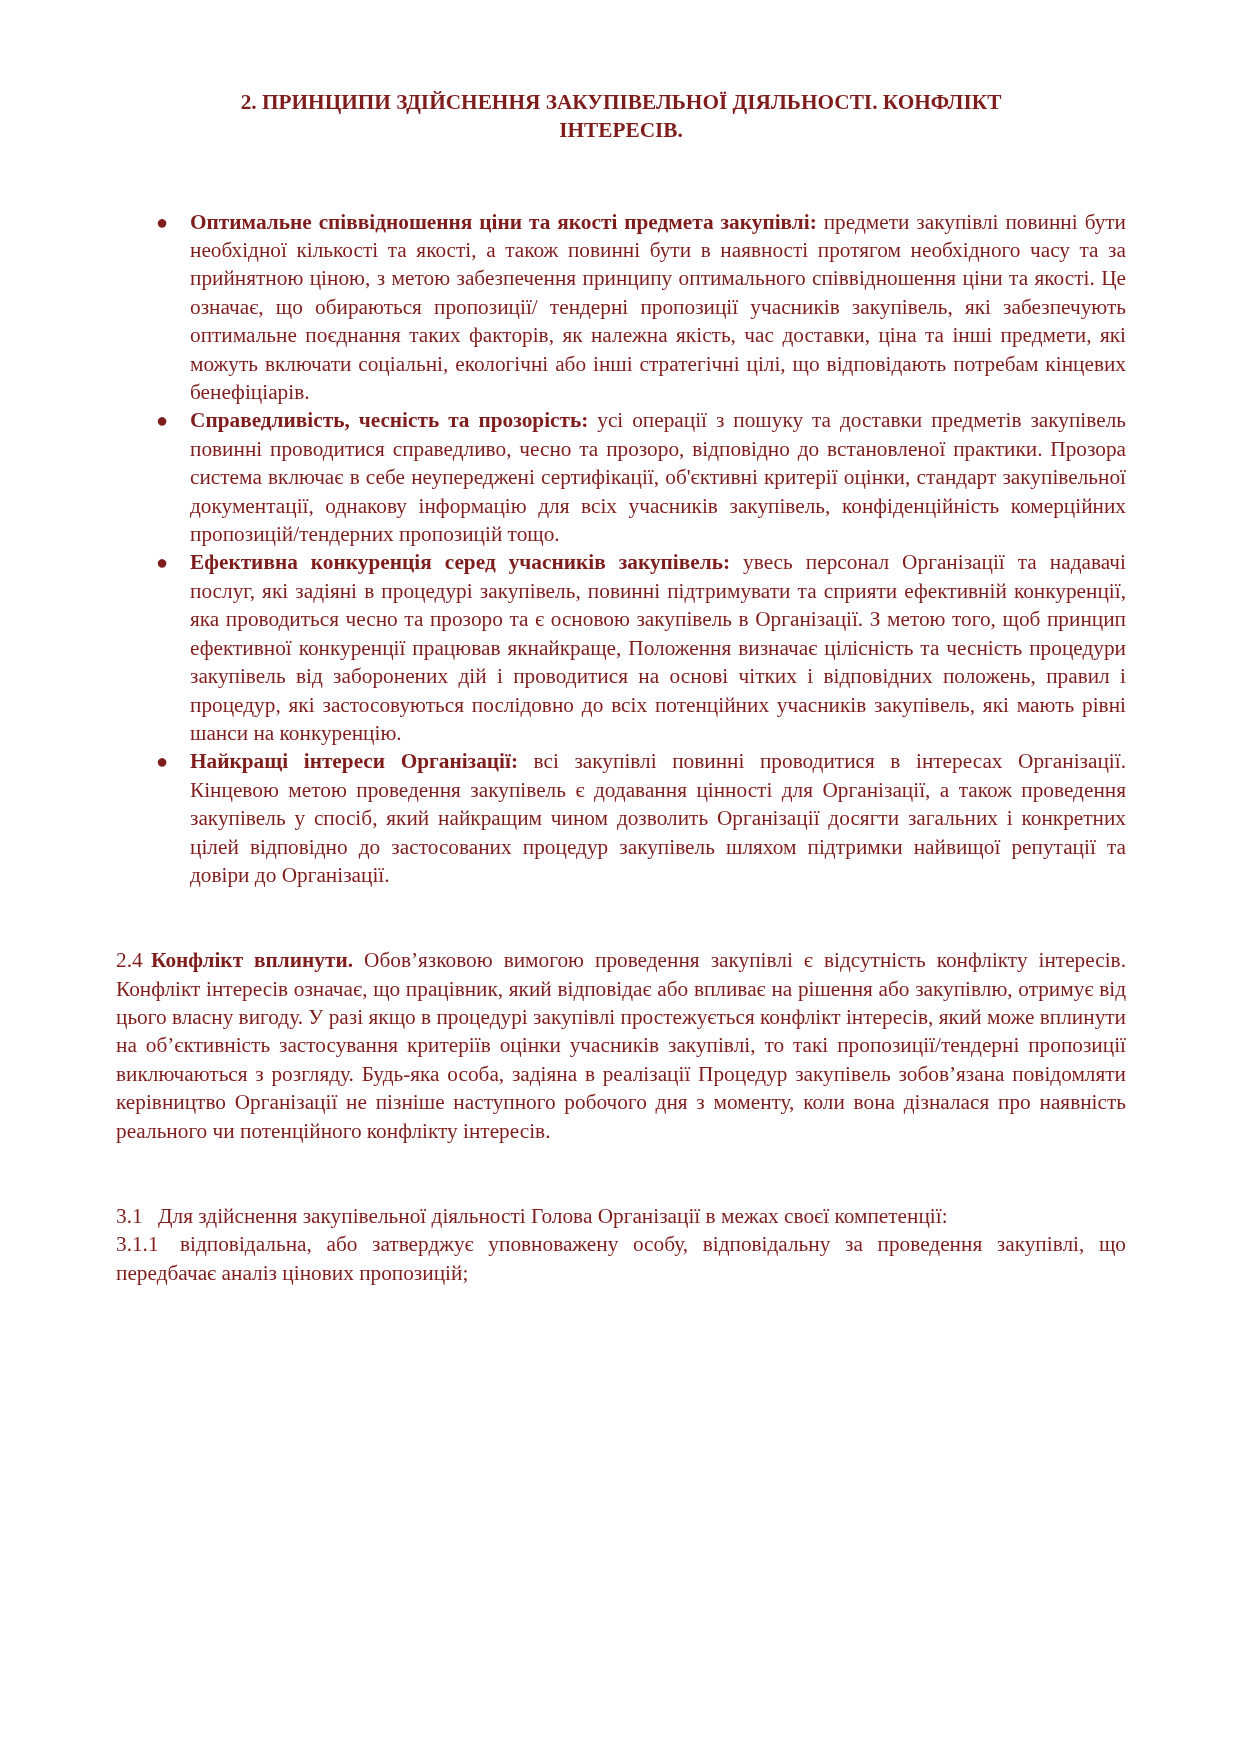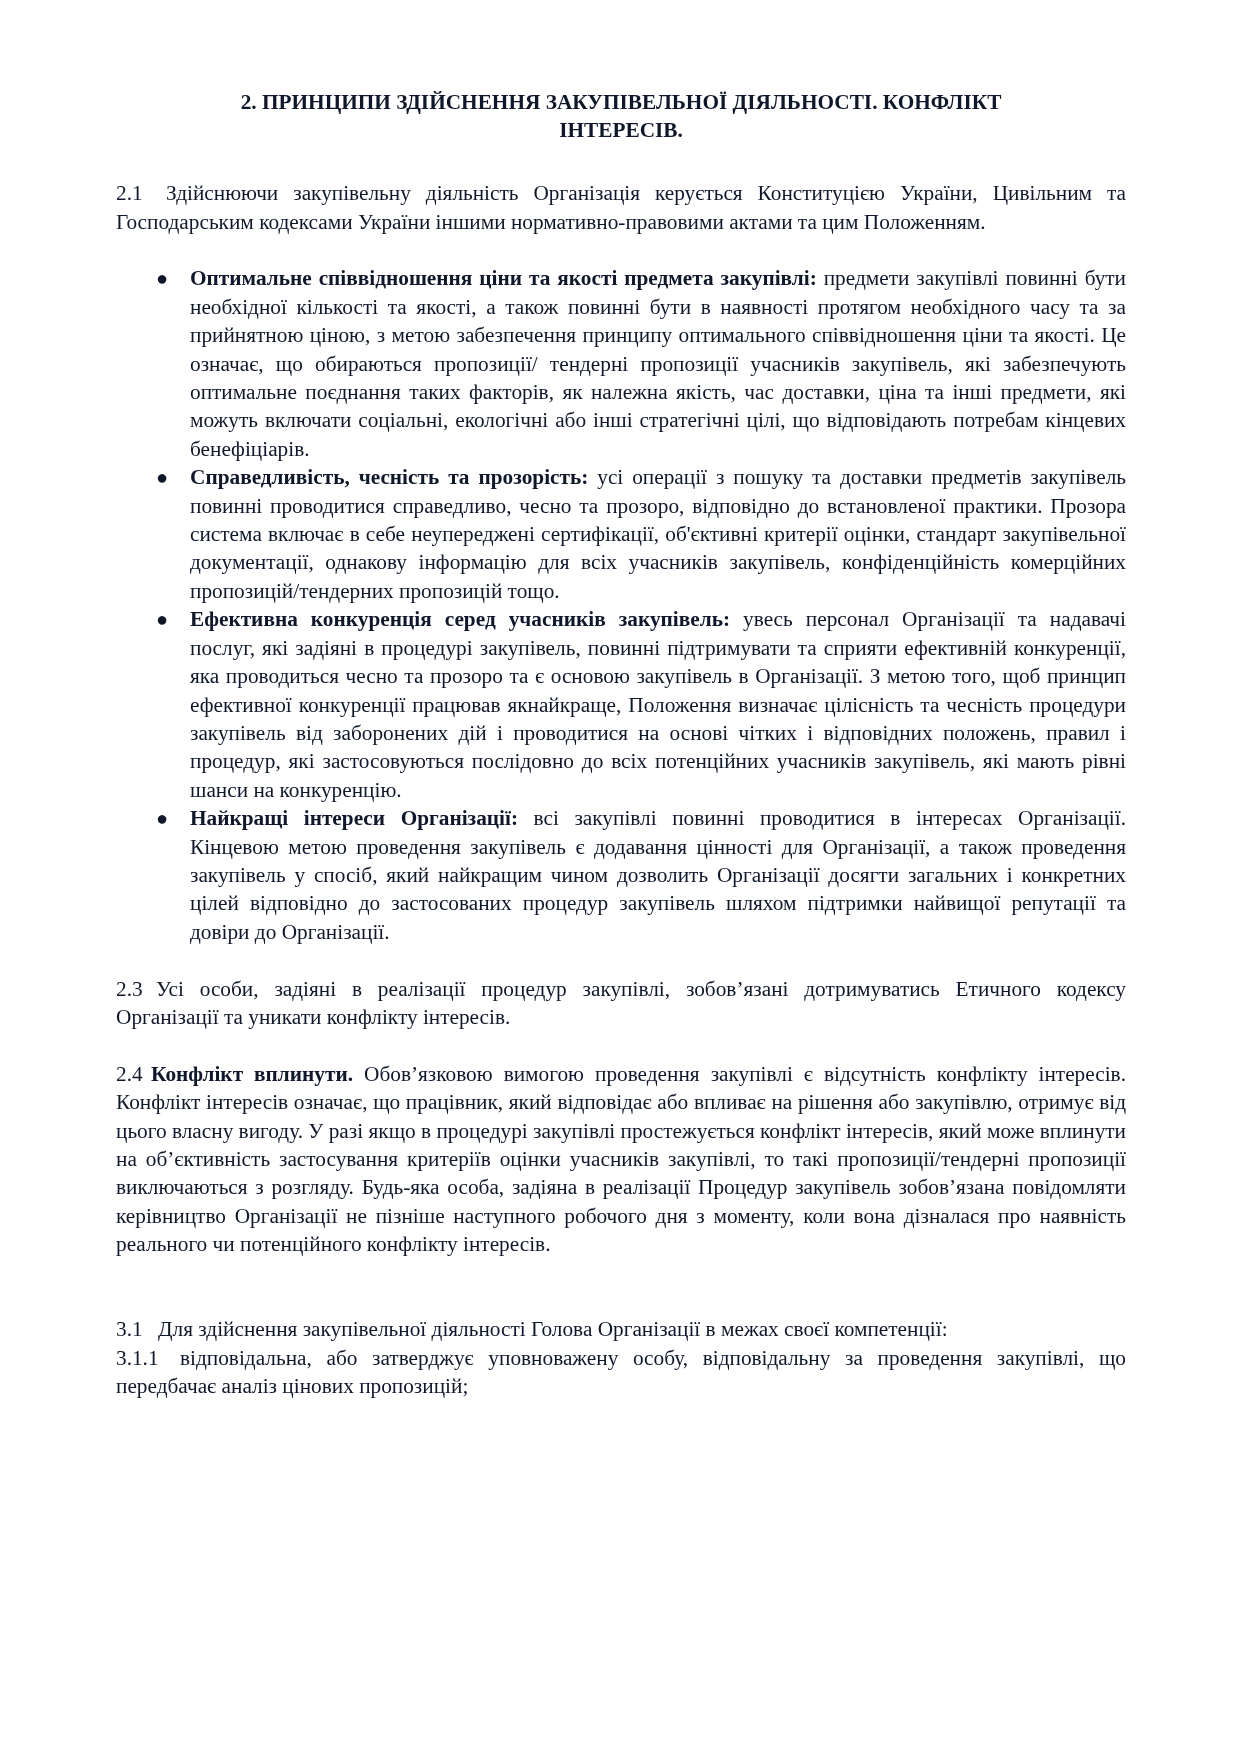--- a/index.html
+++ b/index.html
@@ -1,20 +1,20 @@
 <!DOCTYPE html>
 <html><head>
 <meta charset="utf-8">
 <style>
   html, body { margin: 0; padding: 0; background: #ffffff; }
   body { width: 1241px; height: 1755px; position: relative; overflow: hidden; }
   .page {
     position: absolute; left: 116px; top: 88px; width: 1010px;
     font-family: "Liberation Serif", "DejaVu Serif", serif;
-    font-size: 21.3px; line-height: 28.4px; color: #0f172a;
+    font-size: 21.3px; line-height: 28.4px; color: #7f1d1d;
   }
   .heading {
     font-weight: bold; text-align: center; margin: 0;
     font-size: 21.3px; line-height: 28.4px;
   }
   .para { margin: 0; text-align: justify; }
   .gap { height: 28.4px; }
   .num { display: inline-block; }
   .num-w1 { width: 50px; }
   ul.principles { list-style: none; margin: 0; padding: 0; }
@@ -30,23 +30,20 @@
 <div class="page">
 
   <p class="heading">
     <span>2. ПРИНЦИПИ ЗДІЙСНЕННЯ ЗАКУПІВЕЛЬНОЇ ДІЯЛЬНОСТІ. КОНФЛІКТ</span><br>
     <span>ІНТЕРЕСІВ.</span>
   </p>
 
   <div class="gap"></div>
   <div style="height:6px"></div>
 
-  <p class="para">
-    <span class="num num-w1">2.1</span><span>Здійснюючи закупівельну діяльність Організація керується Конституцією України, Цивільним та Господарським кодексами України іншими нормативно-правовими актами та цим Положенням.</span>
-  </p>
 
 
   <div class="gap"></div>
 
   <ul class="principles">
     <li>
       <span class="bullet">●</span>
       <b>Оптимальне співвідношення ціни та якості предмета закупівлі:</b>
       <span>предмети закупівлі повинні бути необхідної кількості та якості, а також повинні бути в наявності протягом необхідного часу та за прийнятною ціною, з метою забезпечення принципу оптимального співвідношення ціни та якості. Це означає, що обираються пропозиції/ тендерні пропозиції учасників закупівель, які забезпечують оптимальне поєднання таких факторів, як належна якість, час доставки, ціна та інші предмети, які можуть включати соціальні, екологічні або інші стратегічні цілі, що відповідають потребам кінцевих бенефіціарів.</span>
     </li>
@@ -62,23 +59,20 @@
     </li>
     <li>
       <span class="bullet">●</span>
       <b>Найкращі інтереси Організації:</b>
       <span>всі закупівлі повинні проводитися в інтересах Організації. Кінцевою метою проведення закупівель є додавання цінності для Організації, а також проведення закупівель у спосіб, який найкращим чином дозволить Організації досягти загальних і конкретних цілей відповідно до застосованих процедур закупівель шляхом підтримки найвищої репутації та довіри до Організації.</span>
     </li>
   </ul>
 
   <div class="gap"></div>
 
-  <p class="para">
-    <span class="num" style="width:40px">2.3</span><span>Усі особи, задіяні в реалізації процедур закупівлі, зобов’язані дотримуватись Етичного кодексу Організації та уникати конфлікту інтересів.</span>
-  </p>
 
   <div class="gap"></div>
 
   <p class="para">
     <span class="num" style="width:35px">2.4</span><b>Конфлікт вплинути.</b>
     <span>Обов’язковою вимогою проведення закупівлі є відсутність конфлікту інтересів. Конфлікт інтересів означає, що працівник, який відповідає або впливає на рішення або закупівлю, отримує від цього власну вигоду. У разі якщо в процедурі закупівлі простежується конфлікт інтересів, який може вплинути на об’єктивність застосування критеріїв оцінки учасників закупівлі, то такі пропозиції/тендерні пропозиції виключаються з розгляду. Будь-яка особа, задіяна в реалізації Процедур закупівель зобов’язана повідомляти керівництво Організації не пізніше наступного робочого дня з моменту, коли вона дізналася про наявність реального чи потенційного конфлікту інтересів.</span>
   </p>
 
   <div class="gap"></div>
 

